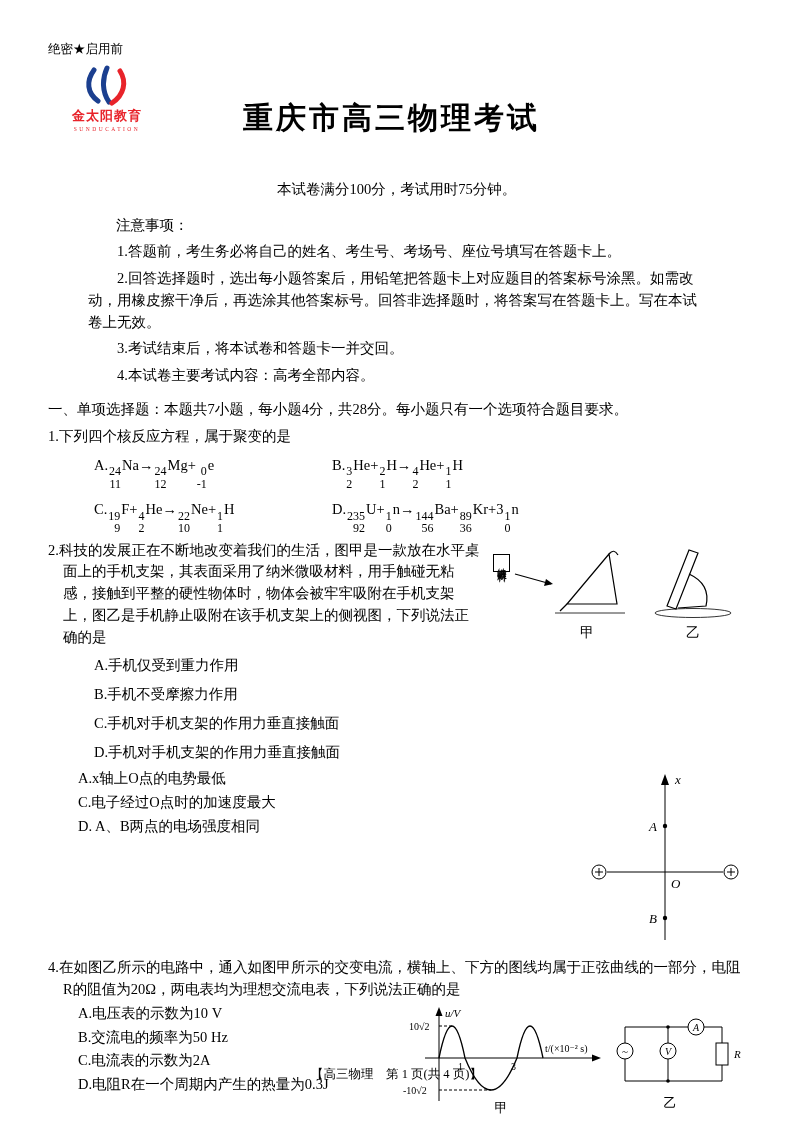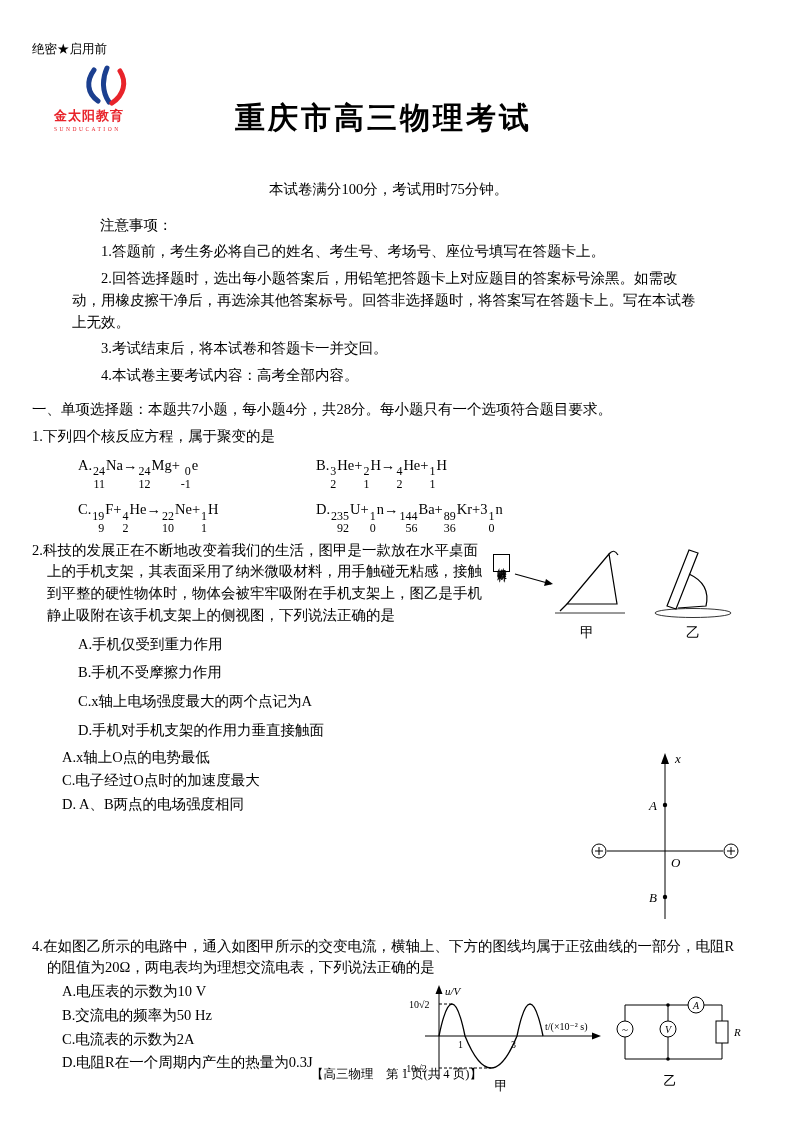--- a/index.html
+++ b/index.html
@@ -6,26 +6,26 @@
   html, body { width: 793px; height: 1122px; }
   body {
     background: #ffffff;
     color: #000;
     font-family: "Liberation Serif", "DejaVu Serif", serif;
     font-size: 14.5px;
     line-height: 1.5;
     position: relative;
     overflow: hidden;
   }
-  .page { padding: 40px 48px 0 32px; }
+  .page { padding: 40px 48px 0 48px; }
 
   .secrecy { font-size: 12.5px; }
 
   .header { position: relative; height: 112px; }
-  .logo { position: absolute; left: 22px; top: 6px; width: 106px; }
+  .logo { position: absolute; left: 6px; top: 6px; width: 106px; text-align: center; }
   .logo svg { display: block; margin: 0 auto; }
   .brand { color: #e8232a; font-weight: bold; font-size: 13px; letter-spacing: 1px; margin-top: -1px; }
   .brand-sub { color: #e8232a; font-size: 5.5px; letter-spacing: 2.5px; }
   .title { position: absolute; left: 0; right: 10px; top: 36px; text-align: center;
            font-size: 30px; font-weight: bold; letter-spacing: 3px; }
 
   .exam-info { text-align: center; margin-top: 8px; }
 
   .notes { margin: 14px 40px 0 40px; }
   .notes p { text-indent: 2em; margin-top: 5px; }
@@ -168,21 +168,21 @@
         </g>
         <polygon points="40,42 31,44 33,37" fill="#000"></polygon>
         <text x="74" y="95" font-size="14" fill="#000" text-anchor="middle">甲</text>
         <text x="180" y="95" font-size="14" fill="#000" text-anchor="middle">乙</text>
       </svg>
     </div>
     <p class="stem">2.科技的发展正在不断地改变着我们的生活，图甲是一款放在水平桌面上的手机支架，其表面采用了纳米微吸材料，用手触碰无粘感，接触到平整的硬性物体时，物体会被牢牢吸附在手机支架上，图乙是手机静止吸附在该手机支架上的侧视图，下列说法正确的是</p>
     <div class="q-options">
       <p>A.手机仅受到重力作用</p>
       <p>B.手机不受摩擦力作用</p>
-      <p>C.x轴上电场强度最大的两个点记为A</p>
+      <p>C.手机对手机支架的作用力垂直接触面</p>
       <p>D.手机对手机支架的作用力垂直接触面</p>
     </div>
   </div>
 
   <div class="question">
     <svg class="fig-q3" width="156" height="182" viewBox="0 0 156 182">
       <g stroke="#000" fill="none" stroke-width="1">
         <line x1="80" y1="172" x2="80" y2="12"></line>
         <line x1="22" y1="104" x2="138" y2="104"></line>
         <circle cx="14" cy="104" r="7"></circle>

